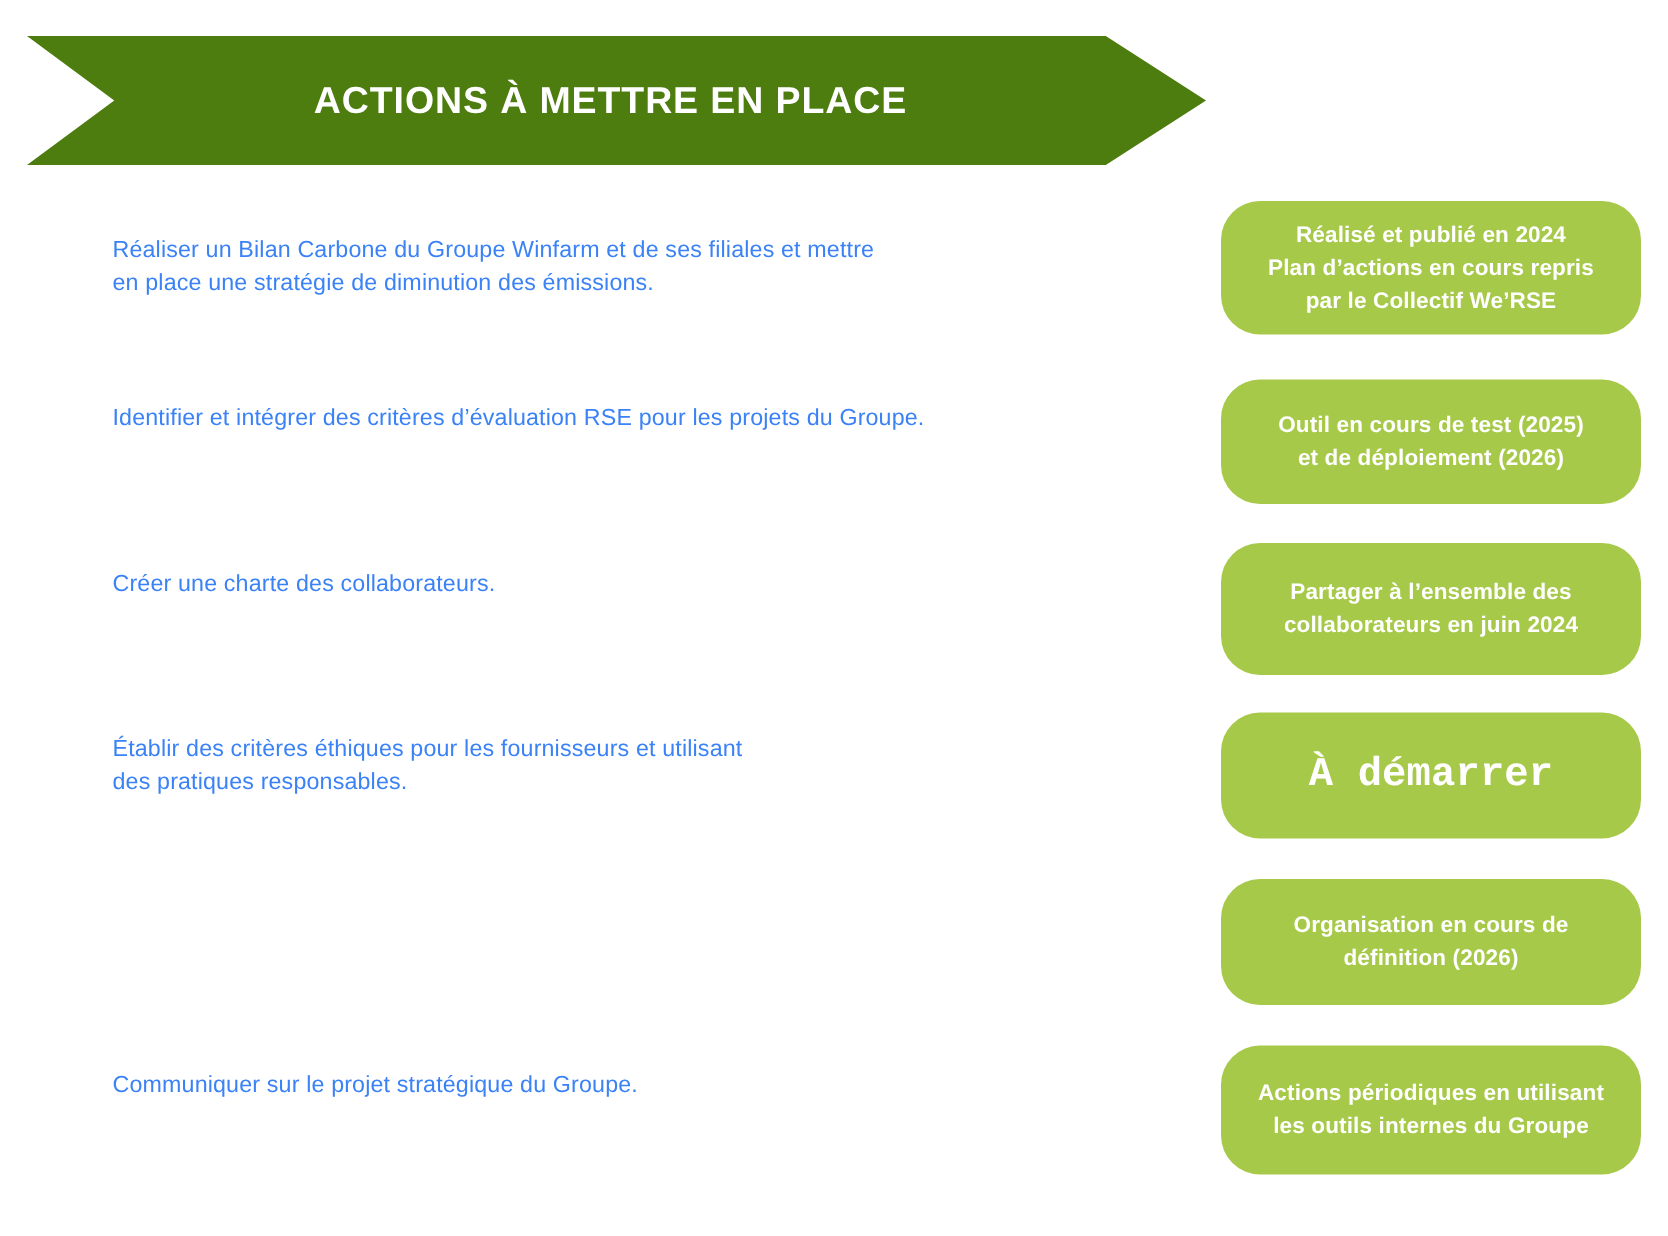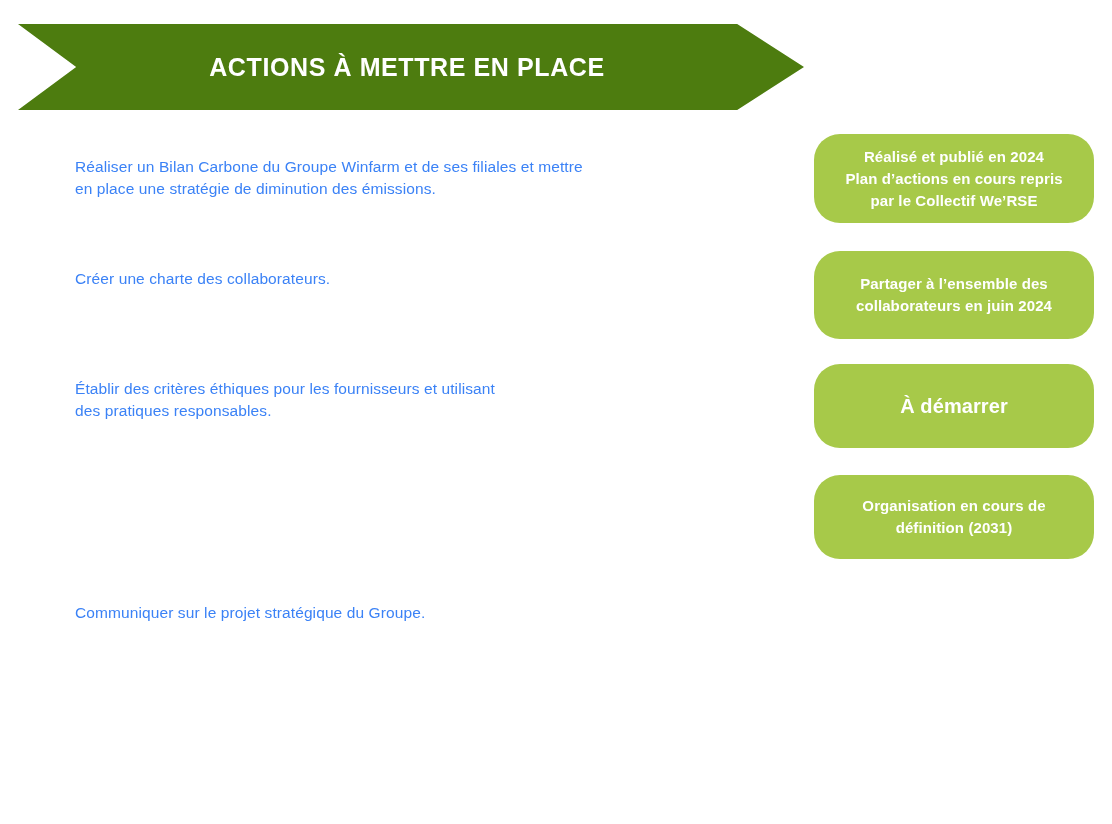--- a/index.html
+++ b/index.html
@@ -77,22 +77,23 @@
     letter-spacing: 0.1px;
     text-align: center;
     display: flex;
     align-items: center;
     justify-content: center;
     box-sizing: border-box;
     padding: 6px 14px;
     white-space: pre-line;
   }
   .badge.big-text {
-    font-size: 20px;
+    font-size: 27px;
     line-height: 30px;
+    font-family: Liberation Mono, monospace;
   }
 
   
   .r0 .action-text { top: 28px; }
   .r0 .badge       { top: 6px;  height: 89px; }
 
   .r1 .action-text { top: 29px; }
   .r1 .badge       { top: 14px; height: 83px; }
 
   .r2 .action-text { top: 29px; }
@@ -117,35 +118,42 @@
 <div class="rows">
 
   <div class="row r0">
     <div class="action-text">Réaliser un Bilan Carbone du Groupe Winfarm et de ses filiales et mettre
 en place une stratégie de diminution des émissions.</div>
     <div class="badge">Réalisé et publié en 2024
 Plan d’actions en cours repris
 par le Collectif We’RSE</div>
   </div>
 
+  <div class="row r1">
+    <div class="action-text">Identifier et intégrer des critères d’évaluation RSE pour les projets du Groupe.</div>
+    <div class="badge">Outil en cours de test (2025)
+et de déploiement (2026)</div>
+  </div>
 
   <div class="row r2">
     <div class="action-text">Créer une charte des collaborateurs.</div>
     <div class="badge">Partager à l’ensemble des
 collaborateurs en juin 2024</div>
   </div>
 
   <div class="row r3">
     <div class="action-text">Établir des critères éthiques pour les fournisseurs et utilisant
 des pratiques responsables.</div>
     <div class="badge big-text">À démarrer</div>
   </div>
 
   <div class="row r4">
     <div class="badge">Organisation en cours de
-définition (2031)</div>
+définition (2026)</div>
   </div>
 
   <div class="row r5">
     <div class="action-text">Communiquer sur le projet stratégique du Groupe.</div>
+    <div class="badge">Actions périodiques en utilisant
+les outils internes du Groupe</div>
   </div>
 
 </div>
 
 </body></html>

